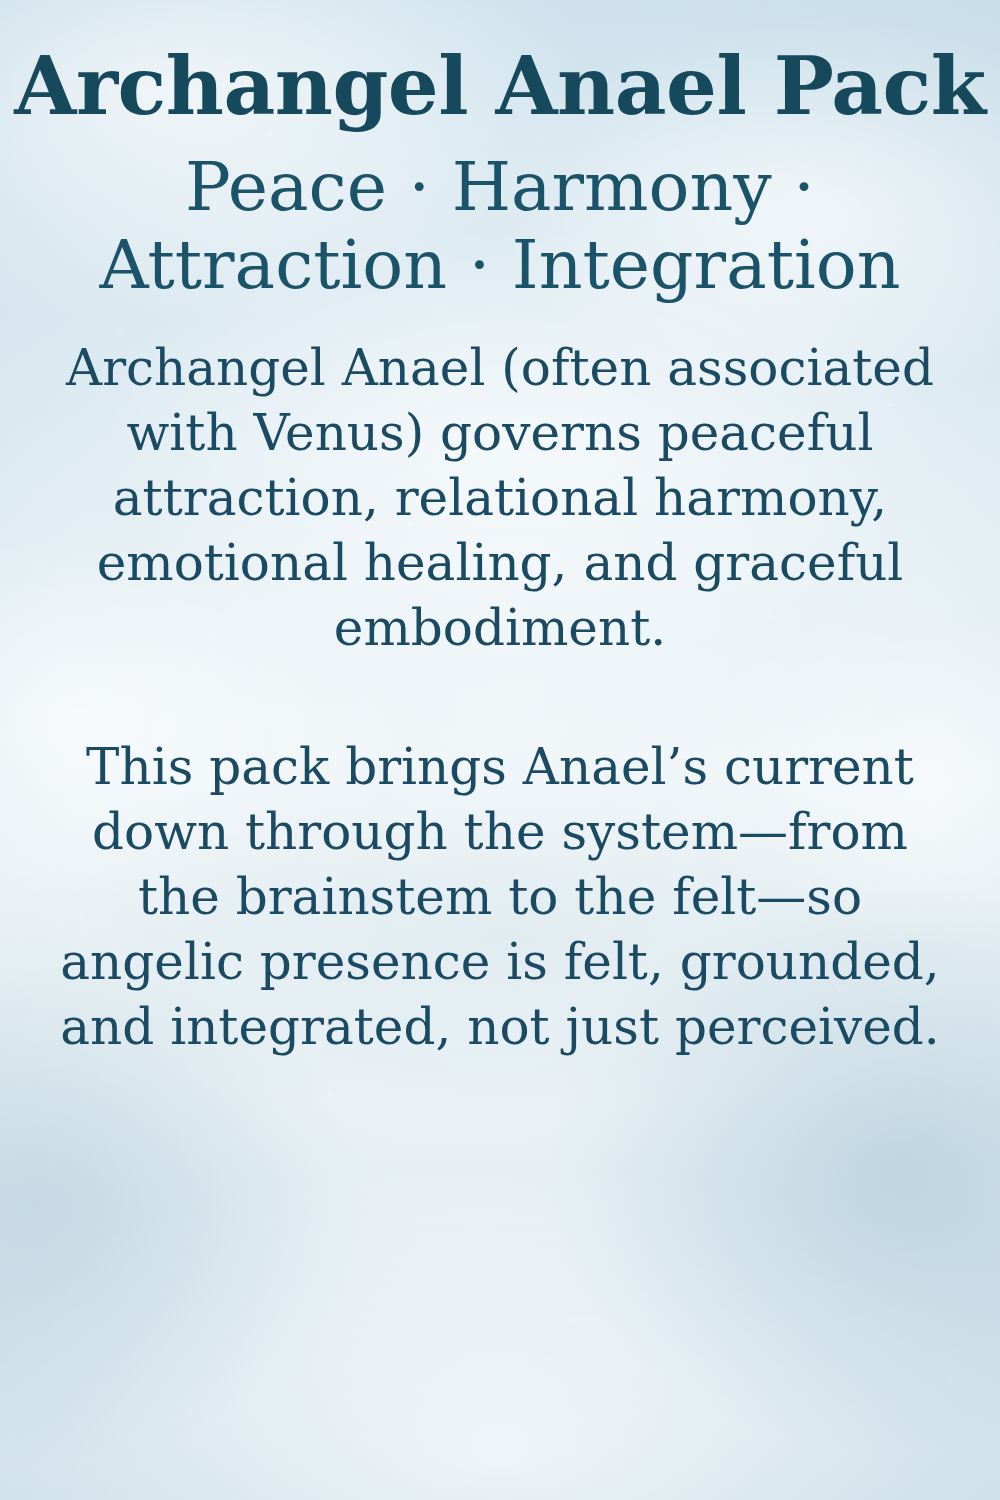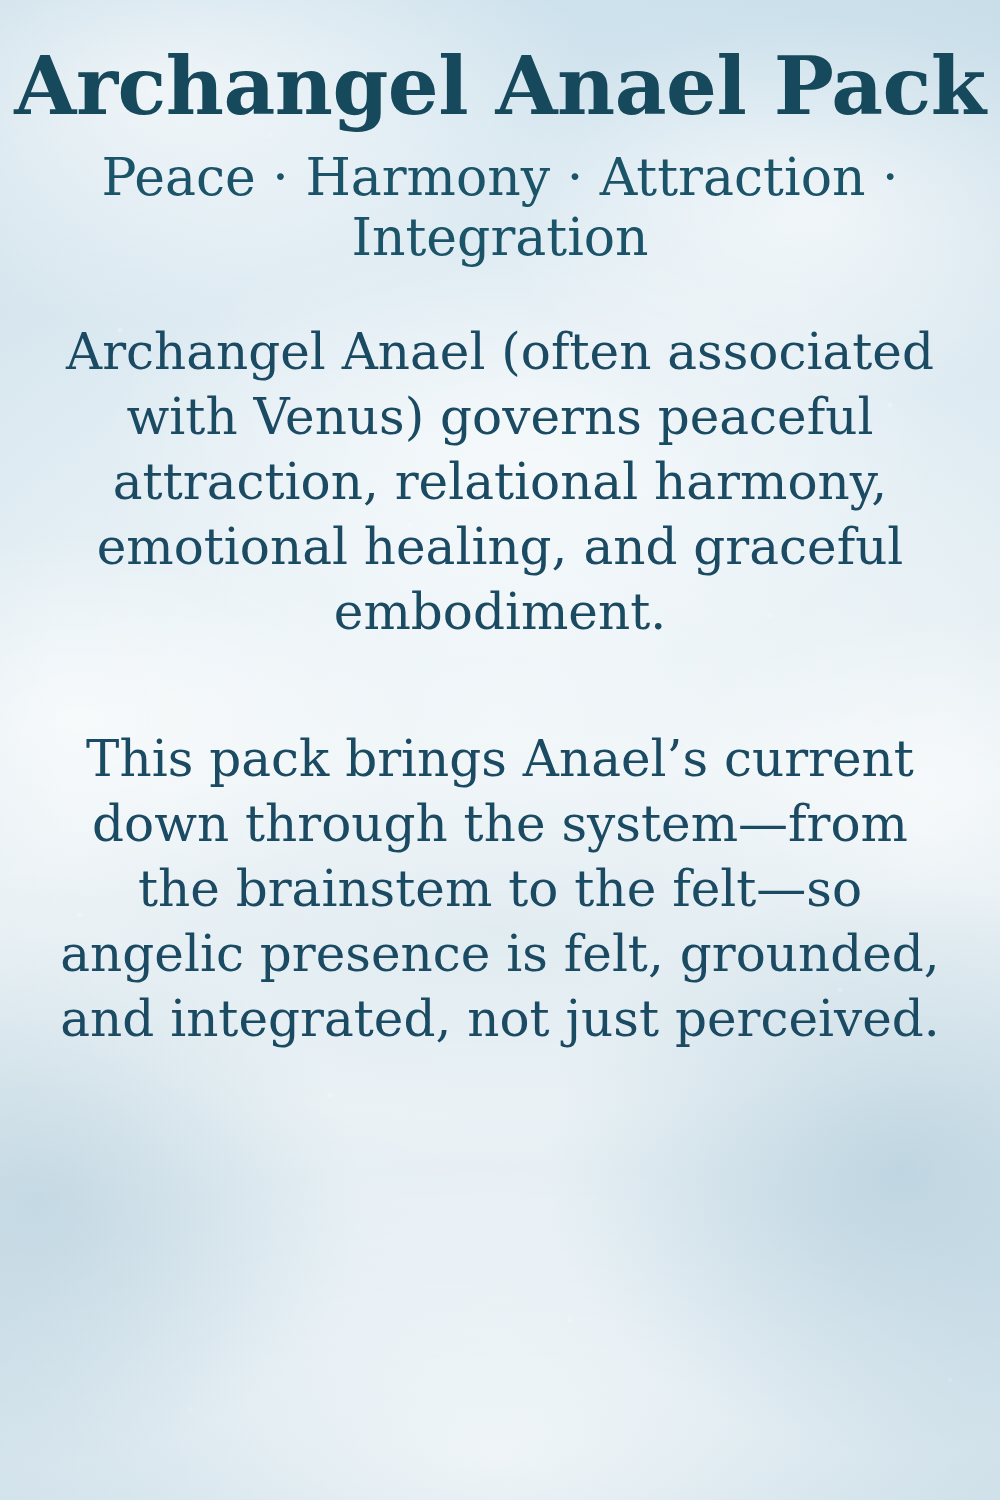--- a/index.html
+++ b/index.html
@@ -93,35 +93,35 @@
     font-size: 80px;
     line-height: 1.0;
     font-weight: 700;
     color: #17495c;
     letter-spacing: -0.5px;
     margin: 0 0 22px 0;
     white-space: nowrap;
   }
 
   .subtitle {
-    font-size: 52px;
+    font-size: 68px;
     line-height: 1.15;
     font-weight: 400;
     color: #1b5468;
-    margin: 0 0 44px 0;
+    margin: 0 0 32px 0;
     max-width: 900px;
     text-align: center;
   }
 
   .para {
     font-size: 50px;
     line-height: 1.30;
     font-weight: 400;
     color: #1b4a63;
-    margin: 8px;
+    margin: 0;
     max-width: 905px;
   }
 
   .para + .para {
     margin-top: 74px;
   }
 </style>
 </head>
 <body>
 

